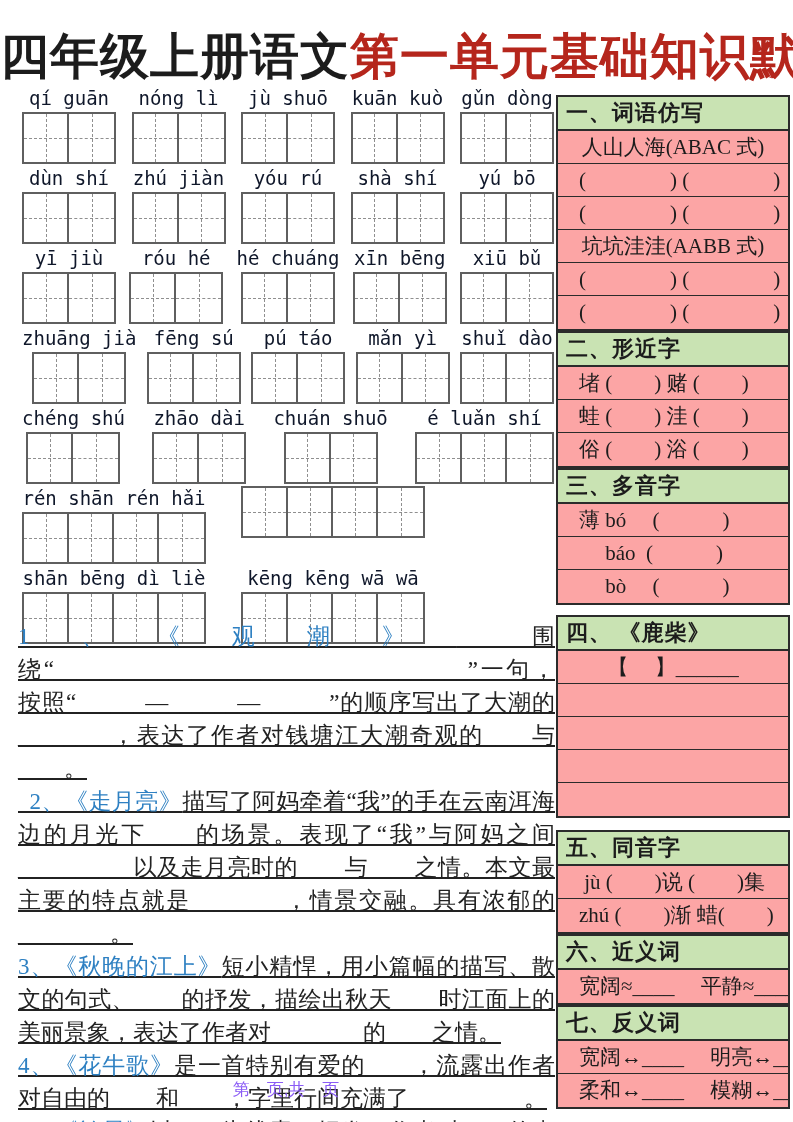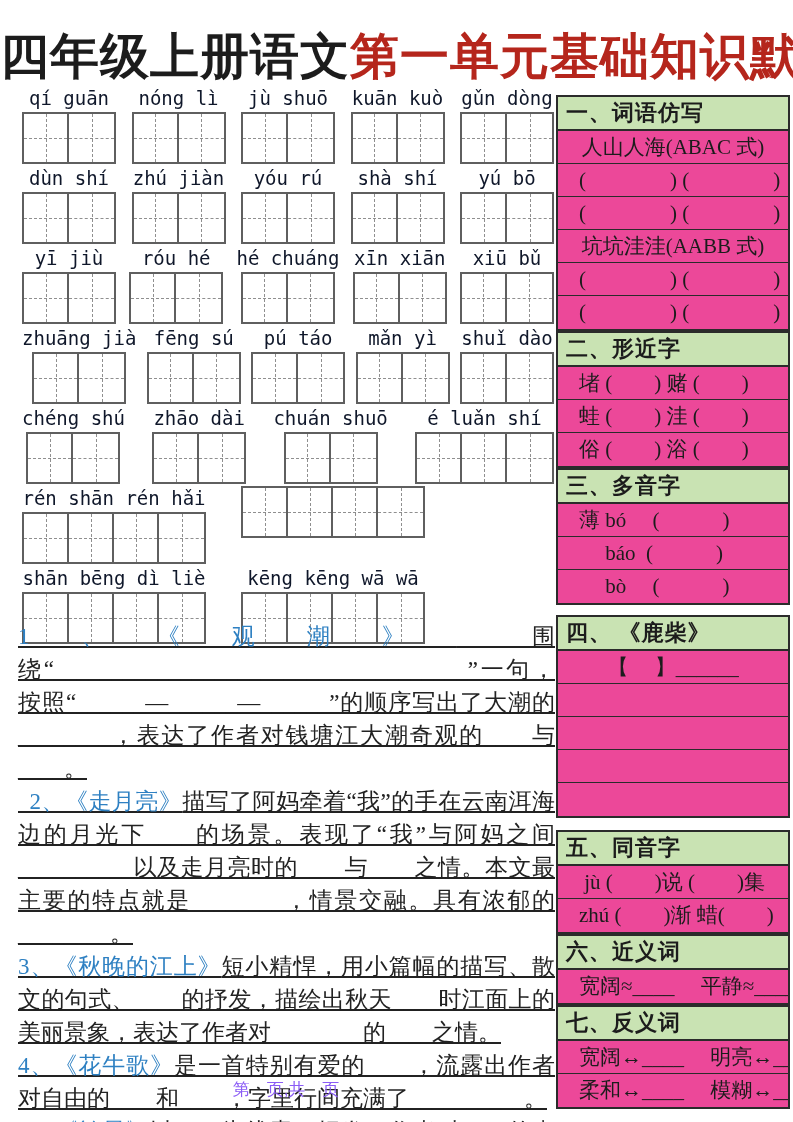--- a/index.html
+++ b/index.html
@@ -47,21 +47,21 @@
   .questions {
     position:absolute; left:18px; top:620px; width:537px;
     font-size:23px; line-height:33px; text-align:justify;
     color:#222;
   }
   .question { margin:0;text-decoration:underline; }
   .q-label { color:var(--label-blue,#2e80c2); }
 
   
   .sidebar { position:absolute; left:556px; top:95px; width:234px; font-size:21px; }
-  .section { border:2px solid #2b2b2b; background:#ec4899; }
+  .section { border:2px solid #2b2b2b; background:#fca5a5; }
   .section.gap-before-sm { margin-top:10px; }
   .section.gap-before-md { margin-top:12px; }
   .section-header {
     background:var(--header-green,#c9e3b3);
     font-weight:bold; font-size:22px; line-height:32px;
     padding:0 8px; border-bottom:2px solid #2b2b2b;
     letter-spacing:1px; white-space:pre;
   }
   .section-row {
     height:33px; line-height:32px; padding:0 21px;
@@ -177,21 +177,21 @@
           </div>
         </div>
         <div class="word-block">
           <div class="pinyin-label">hé chuáng</div>
           <div class="grid-box">
             <div class="grid-cell"></div>
             <div class="grid-cell"></div>
           </div>
         </div>
         <div class="word-block">
-          <div class="pinyin-label">xīn xiān</div>
+          <div class="pinyin-label">xīn bēng</div>
           <div class="grid-box">
             <div class="grid-cell"></div>
             <div class="grid-cell"></div>
           </div>
         </div>
         <div class="word-block">
           <div class="pinyin-label">xiū bǔ</div>
           <div class="grid-box">
             <div class="grid-cell"></div>
             <div class="grid-cell"></div>

